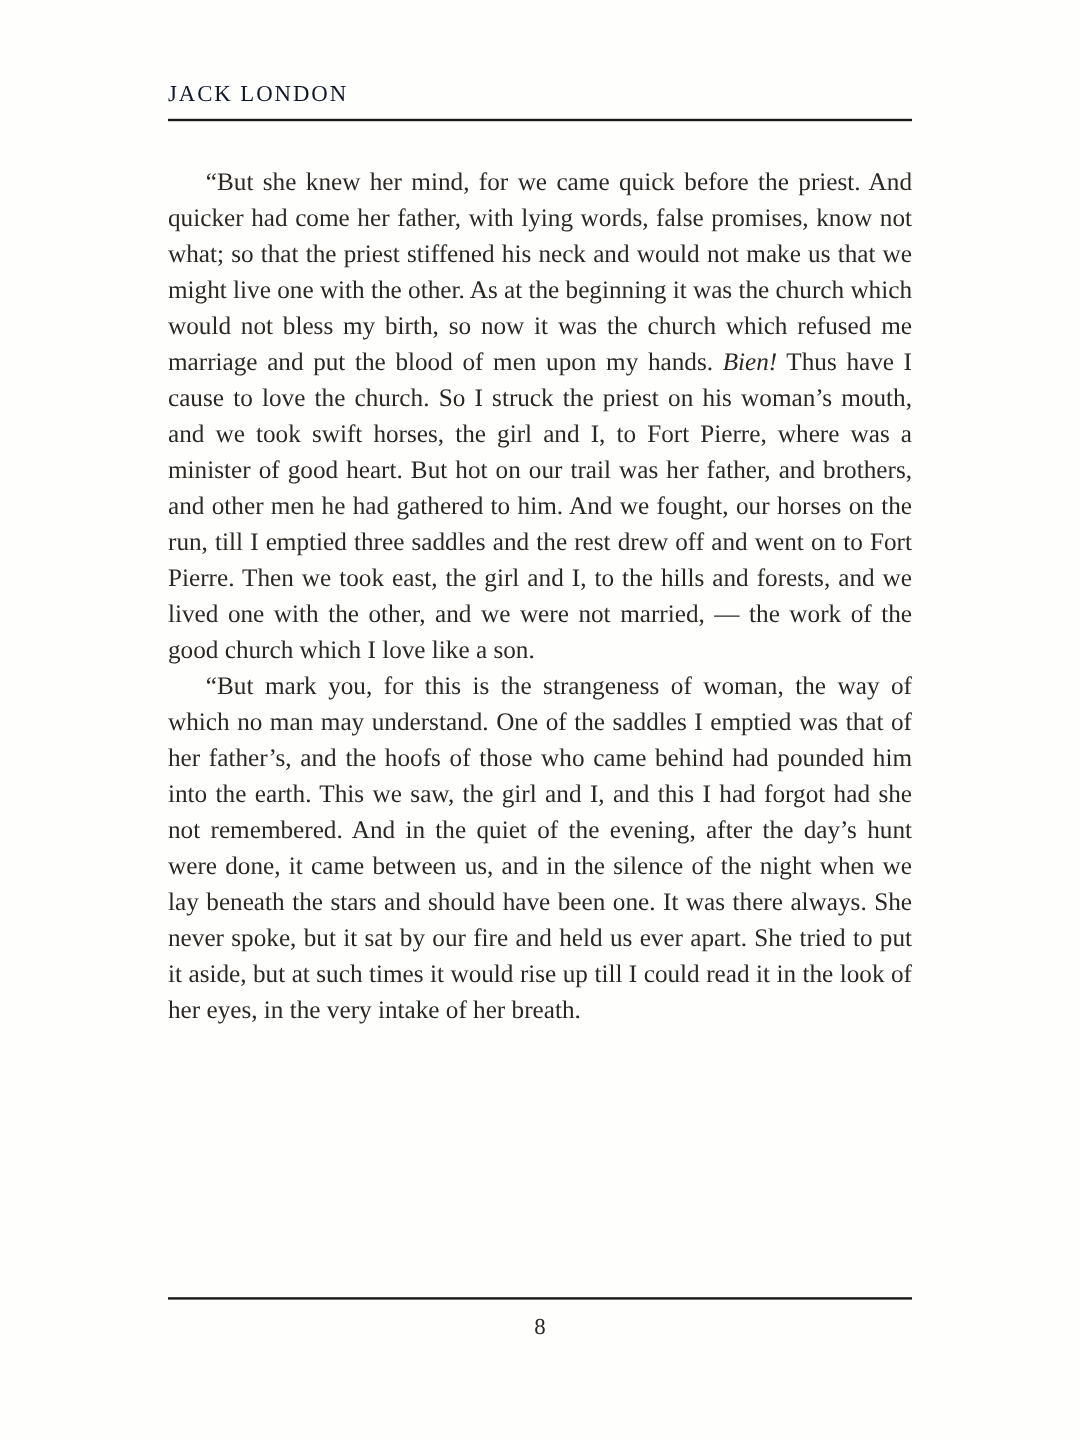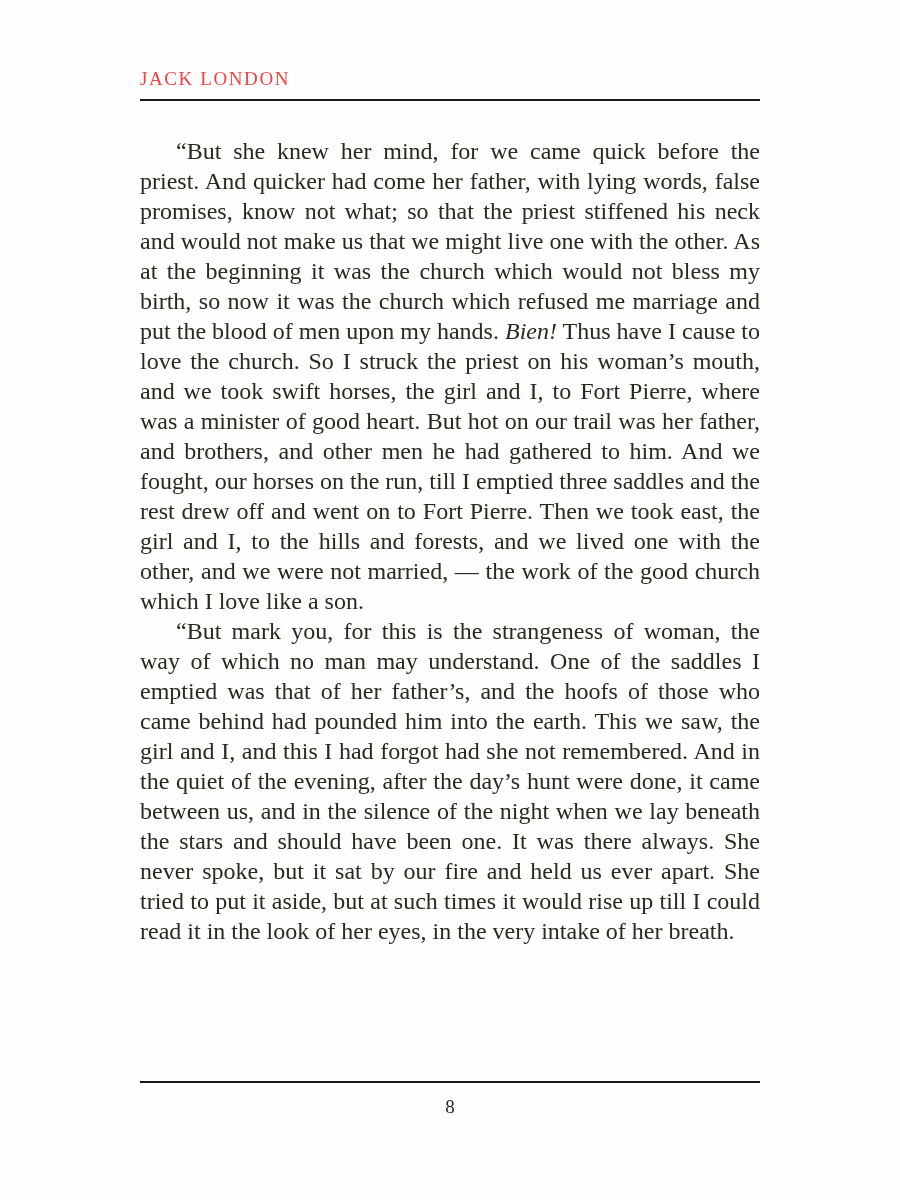--- a/index.html
+++ b/index.html
@@ -20,30 +20,30 @@
     position: absolute;
     left: 140px;
     right: 140px;
     top: 68px;
     border-bottom: 2px solid #1c1a18;
     padding-bottom: 9px;
   }
   .header-title {
     font-size: 19px;
     letter-spacing: 1.6px;
-    color: #ef4444;
+    color: #0f172a;
   }
   .main {
     position: absolute;
     left: 140px;
     right: 140px;
     top: 136px;
     height: 910px;
     overflow: hidden;
-    font-size: 24px;
+    font-size: 21px;
     line-height: 30px;
     text-align: justify;
   }
   .main p {
     margin: 0;
     padding: 0;
     text-indent: 1.5em;
   }
   .main em {
     font-style: italic;

